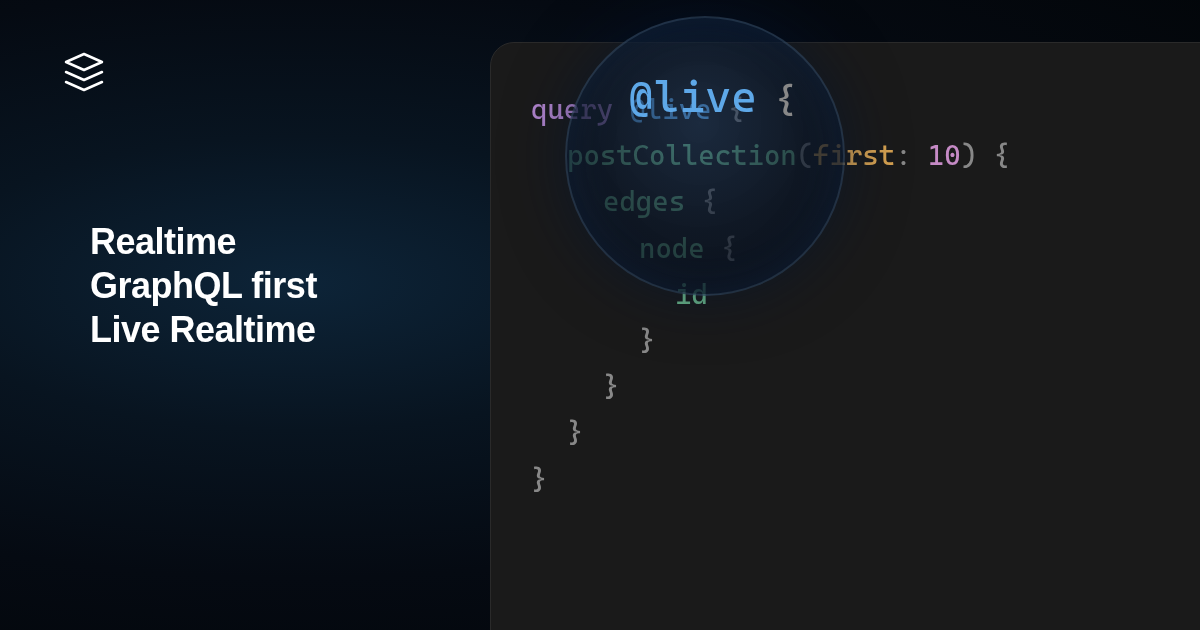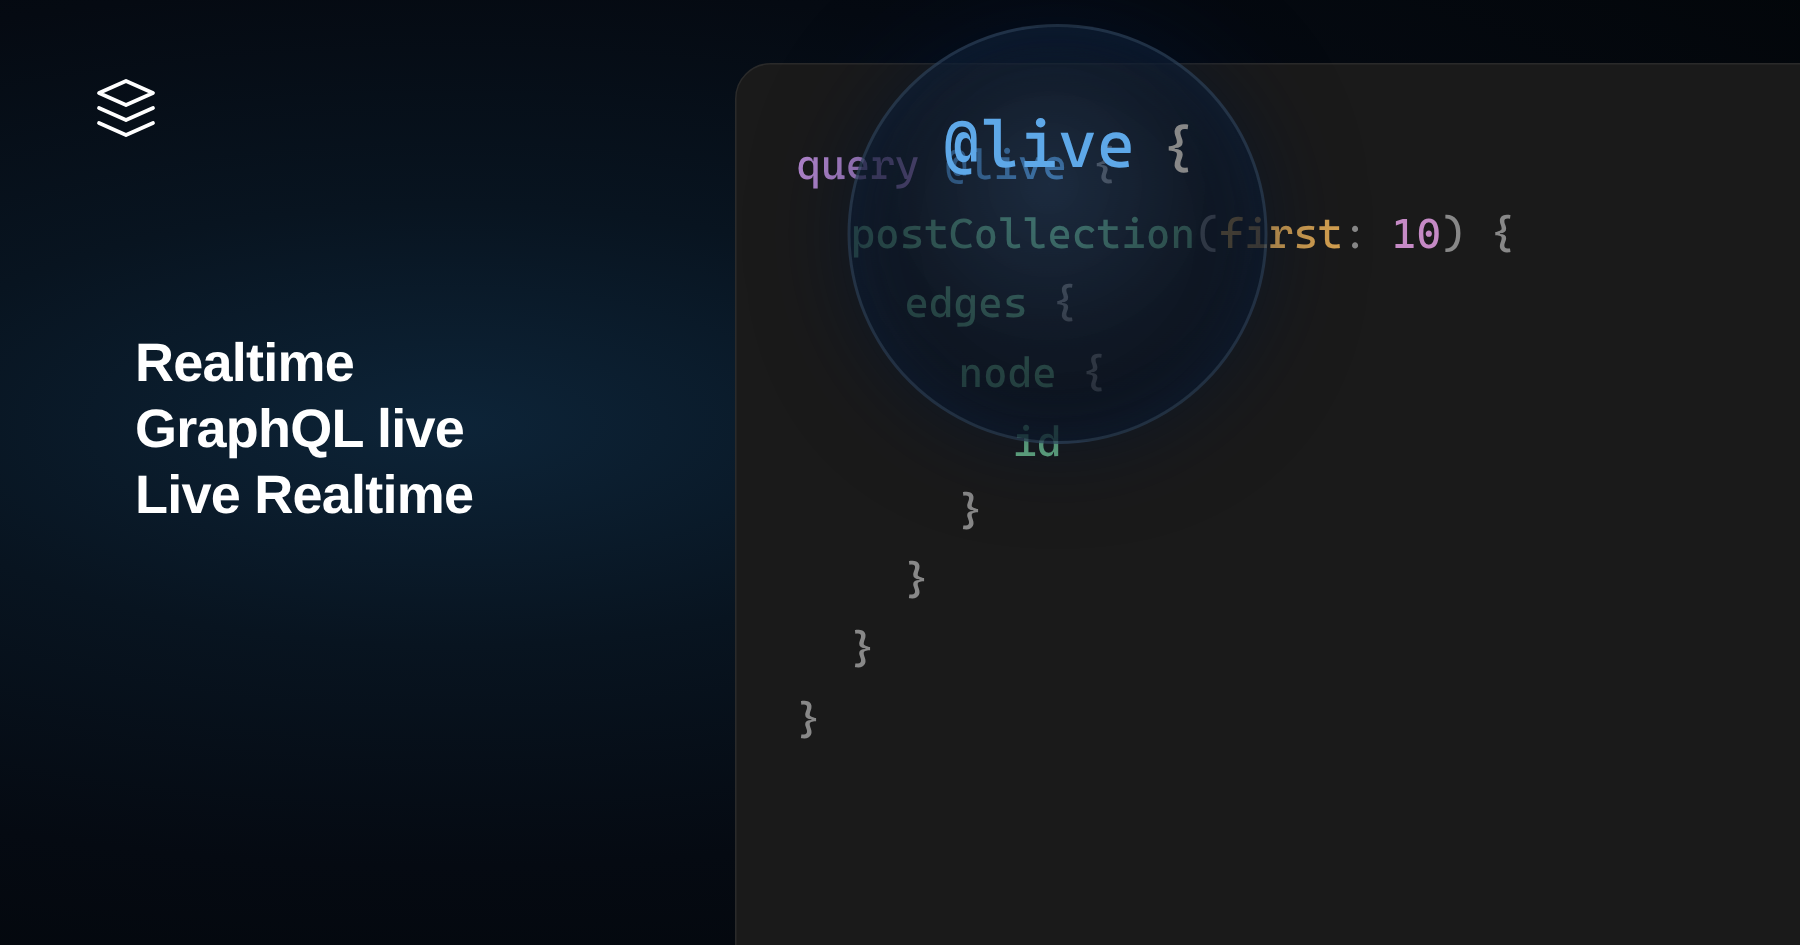--- a/index.html
+++ b/index.html
@@ -107,21 +107,21 @@
 <div class="logo">
   <svg viewBox="0 0 48 48" fill="none">
     <path d="M 6 14 L 24 6 L 42 14 L 24 22 Z" stroke="#ffffff" stroke-width="2.5" fill="none" stroke-linejoin="round"></path>
     <path d="M 6 24 L 24 32 L 42 24" stroke="#ffffff" stroke-width="2.5" fill="none" stroke-linejoin="round" stroke-linecap="round"></path>
     <path d="M 6 34 L 24 42 L 42 34" stroke="#ffffff" stroke-width="2.5" fill="none" stroke-linejoin="round" stroke-linecap="round"></path>
   </svg>
 </div>
 
 <h1 class="heading">
   <span>Realtime</span><br>
-  <span>GraphQL live</span><br>
+  <span>GraphQL first</span><br>
   <span>Live Realtime</span>
 </h1>
 
 <div class="code-window">
   <div class="code-line"><span class="tok-keyword">query</span> <span class="tok-directive">@live</span> <span class="tok-punct">{</span></div>
   <div class="code-line indent-1"><span class="tok-field">postCollection</span><span class="tok-punct">(</span><span class="tok-arg">first</span><span class="tok-punct">:</span> <span class="tok-number">10</span><span class="tok-punct">)</span> <span class="tok-punct">{</span></div>
   <div class="code-line indent-2"><span class="tok-field">edges</span> <span class="tok-punct">{</span></div>
   <div class="code-line indent-3"><span class="tok-field">node</span> <span class="tok-punct">{</span></div>
   <div class="code-line indent-4"><span class="tok-field">id</span></div>
   <div class="code-line indent-3"><span class="tok-punct">}</span></div>

